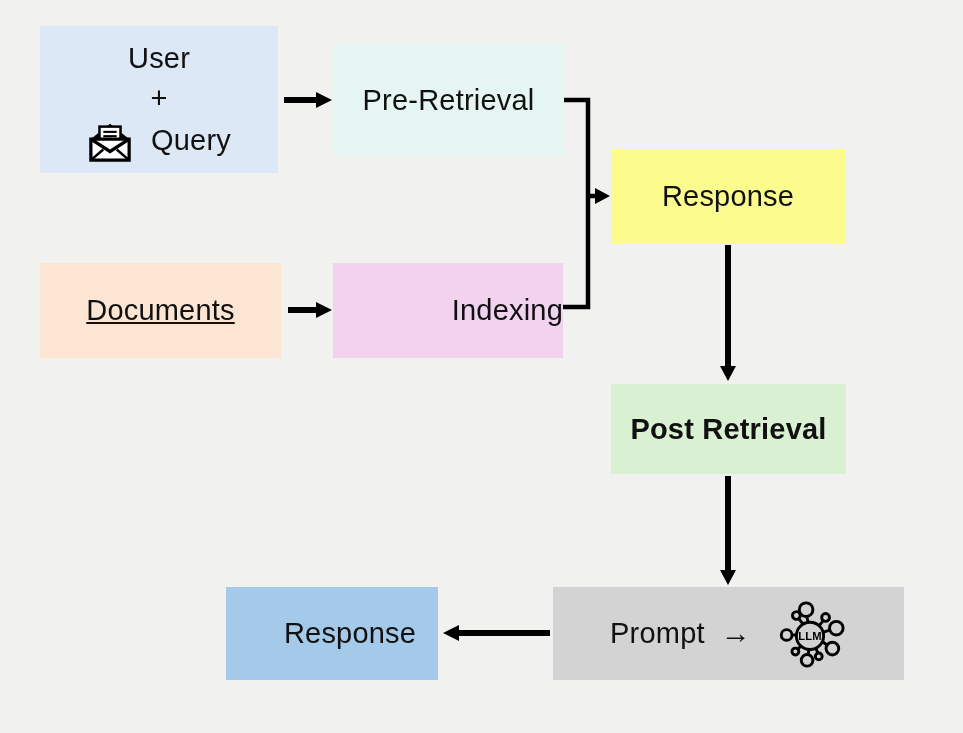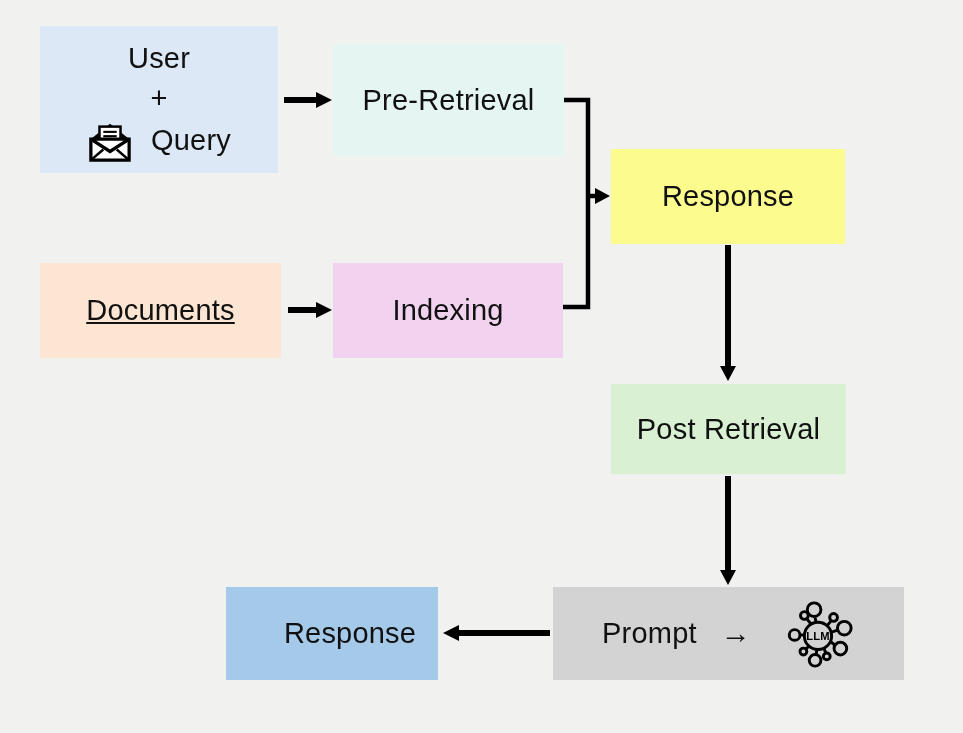--- a/index.html
+++ b/index.html
@@ -25,22 +25,22 @@
     font-size: 29px;
     color: #111111;
     letter-spacing: 0.2px;
     white-space: nowrap;
   }
   #node-user-query   { left: 40px;  top: 26px;  width: 238px; height: 147px; flex-direction: column; }
   #node-pre-retrieval{ left: 333px; top: 44px;  width: 231px; height: 112px; }
   #node-retrieval    { left: 611px; top: 149px; width: 234px; height: 95px; }
   #node-documents    { left: 40px;  top: 263px; width: 241px; height: 95px; }
   #node-indexing     { left: 333px; top: 263px; width: 230px; height: 95px; }
-  #node-post-retrieval{ left: 611px; top: 384px; width: 235px; height: 90px; }
-  #node-prompt       { left: 553px; top: 587px; width: 351px; height: 93px; gap: 24px; }
+  #node-post-retrieval{ left: 611px; top: 384px; width: 235px; height: 90px; font-weight: bold; }
+  #node-prompt       { left: 553px; top: 587px; width: 351px; height: 93px; gap: 16px; }
   #node-response     { left: 226px; top: 587px; width: 212px; height: 93px; }
   .nline { line-height: 40px; text-align: center; }
   .nline.row { display: flex; align-items: center; justify-content: center; gap: 18px; }
   .envelope-icon { width: 46px; height: 44px; flex: 0 0 auto; }
   .llm-icon { width: 74px; height: 72px; flex: 0 0 auto; margin-left: 6px; }
   .arrow-glyph { font-size: 30px; font-weight: bold; transform: translateY(-1px); }
 </style>
 </head>
 <body>
 
@@ -97,21 +97,21 @@
   </div>
 
   <div class="node" id="node-retrieval" style="background-color: rgb(252, 252, 142);">
     <span>Response</span>
   </div>
 
   <div class="node" id="node-documents" style="background-color: rgb(253, 229, 211); text-decoration: underline;">
     <span>Documents</span>
   </div>
 
-  <div class="node" id="node-indexing" style="background-color: rgb(241, 211, 240);">
+  <div class="node" id="node-indexing" style="background-color: rgb(241, 211, 240); justify-content: flex-end;">
     <span>Indexing</span>
   </div>
 
   <div class="node" id="node-post-retrieval" style="background-color: rgb(217, 240, 211);">
     <span>Post Retrieval</span>
   </div>
 
   <div class="node" id="node-prompt" style="background-color: rgb(211, 211, 211);">
     <span>Prompt</span>
     <span class="arrow-glyph">→</span>

